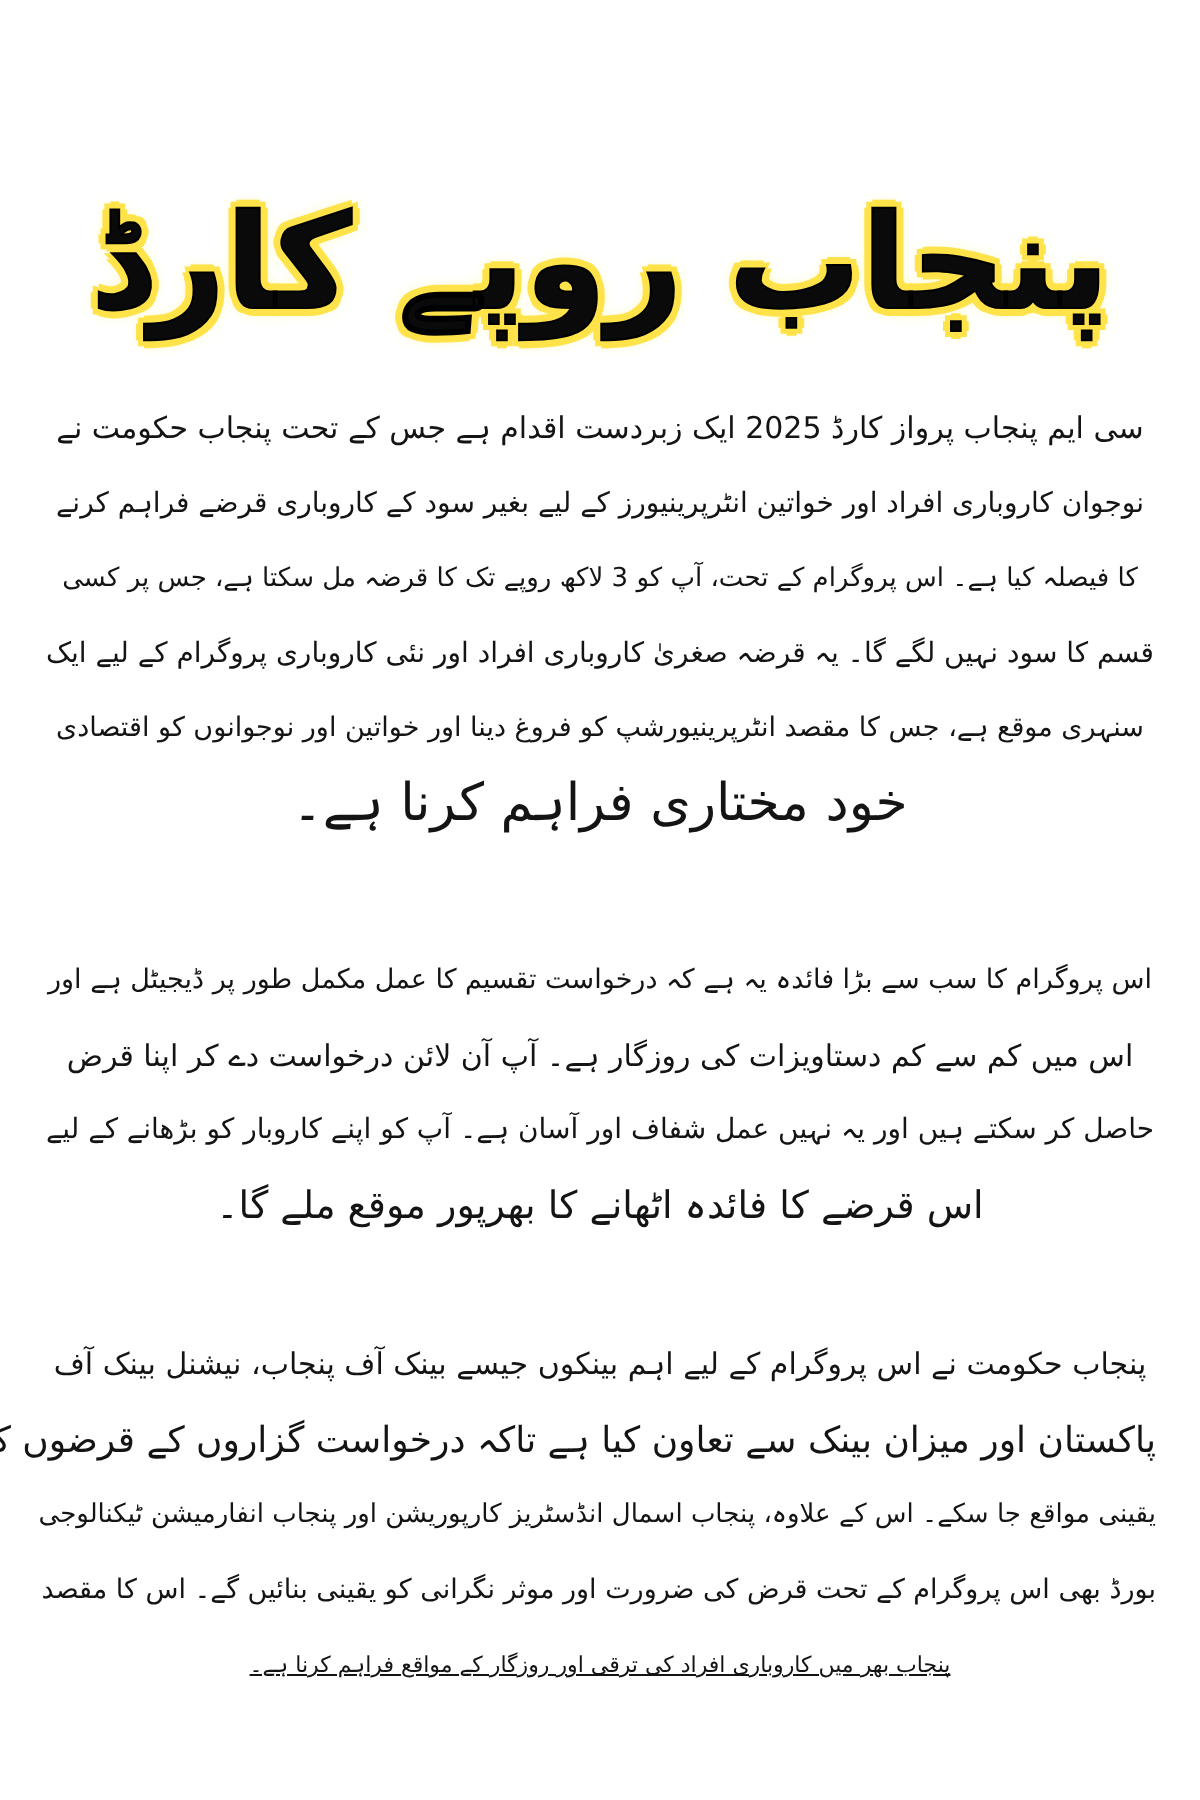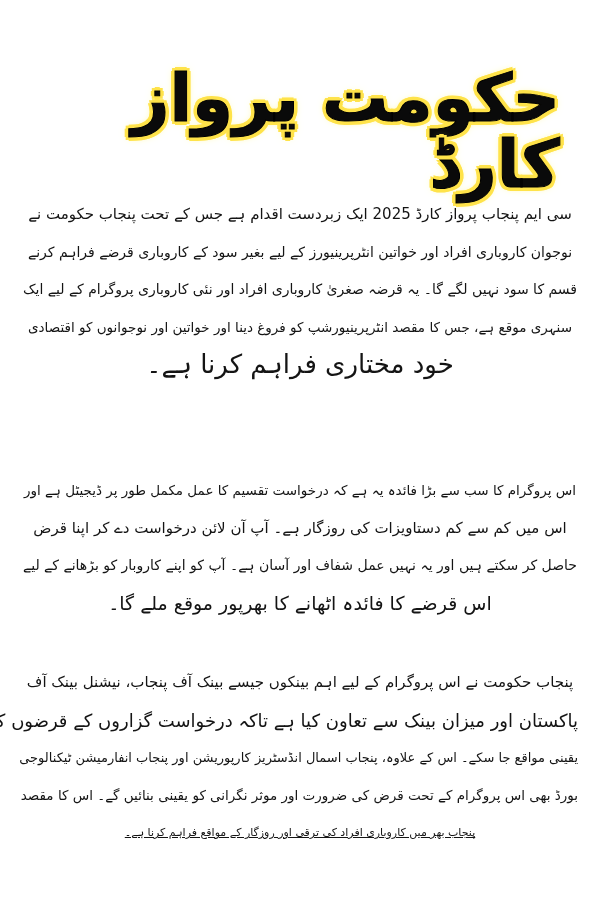--- a/index.html
+++ b/index.html
@@ -63,25 +63,26 @@
     }
     #para-1 { top: 196px; }
     #para-2 { top: 472px; }
     #para-3 { top: 664px; }
   </style>
 </head>
 <body>
 
 <div class="page">
 
-  <h1 class="title">حکومت پرواز کارڈ</h1>
+  <h1 class="title">پنجاب روپے کارڈ</h1>
 
   <div class="para" id="para-1">
     <span class="line" style="font-size: 15px;">سی ایم پنجاب پرواز کارڈ 2025 ایک زبردست اقدام ہے جس کے تحت پنجاب حکومت نے</span>
     <span class="line" style="font-size: 14px;">نوجوان کاروباری افراد اور خواتین انٹرپرینیورز کے لیے بغیر سود کے کاروباری قرضے فراہم کرنے</span>
+    <span class="line" style="font-size: 13px;">کا فیصلہ کیا ہے۔ اس پروگرام کے تحت، آپ کو 3 لاکھ روپے تک کا قرضہ مل سکتا ہے، جس پر کسی</span>
     <span class="line" style="font-size: 14px;">قسم کا سود نہیں لگے گا۔ یہ قرضہ صغریٰ کاروباری افراد اور نئی کاروباری پروگرام کے لیے ایک</span>
     <span class="line" style="font-size: 13.5px;">سنہری موقع ہے، جس کا مقصد انٹرپرینیورشپ کو فروغ دینا اور خواتین اور نوجوانوں کو اقتصادی</span>
     <span class="line" style="font-size: 26px;">خود مختاری فراہم کرنا ہے۔</span>
   </div>
 
   <div class="para" id="para-2">
     <span class="line" style="font-size: 13.5px;">اس پروگرام کا سب سے بڑا فائدہ یہ ہے کہ درخواست تقسیم کا عمل مکمل طور پر ڈیجیٹل ہے اور</span>
     <span class="line" style="font-size: 15px;">اس میں کم سے کم دستاویزات کی روزگار ہے۔ آپ آن لائن درخواست دے کر اپنا قرض</span>
     <span class="line" style="font-size: 14px;">حاصل کر سکتے ہیں اور یہ نہیں عمل شفاف اور آسان ہے۔ آپ کو اپنے کاروبار کو بڑھانے کے لیے</span>
     <span class="line" style="font-size: 19px;">اس قرضے کا فائدہ اٹھانے کا بھرپور موقع ملے گا۔</span>

